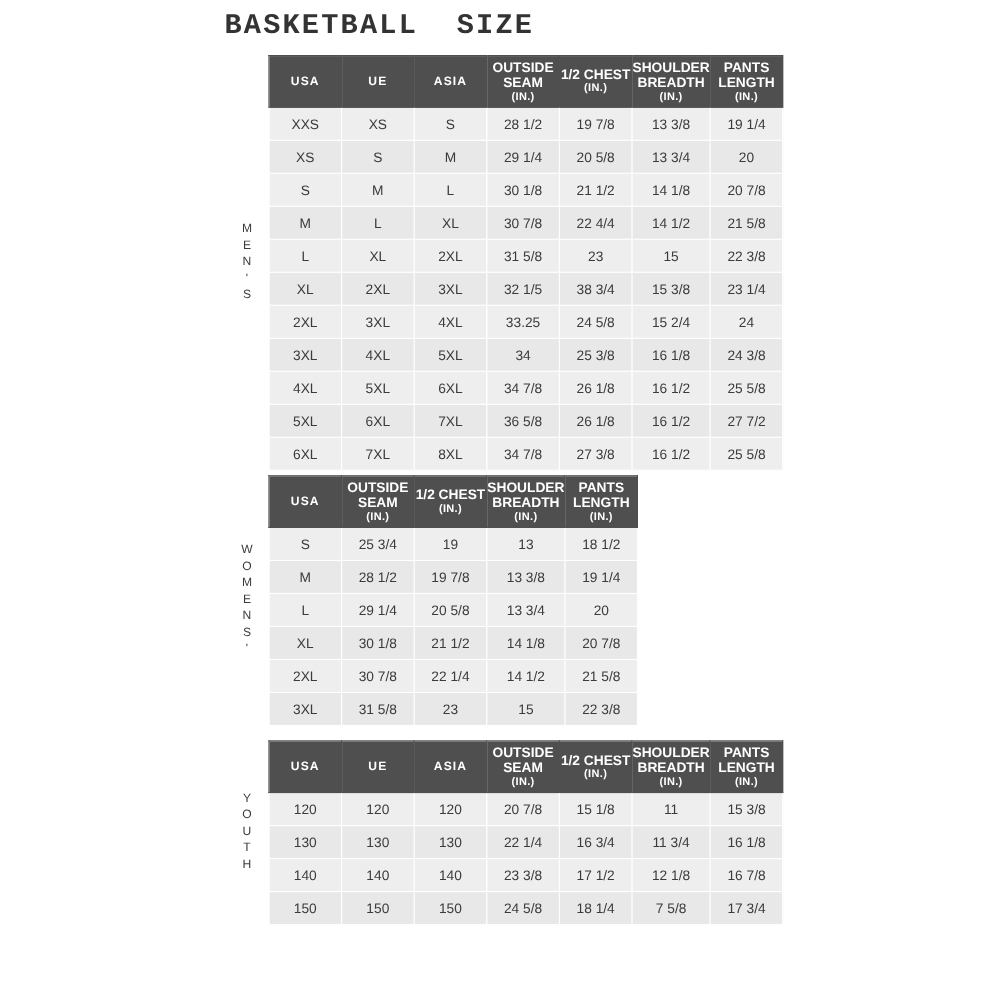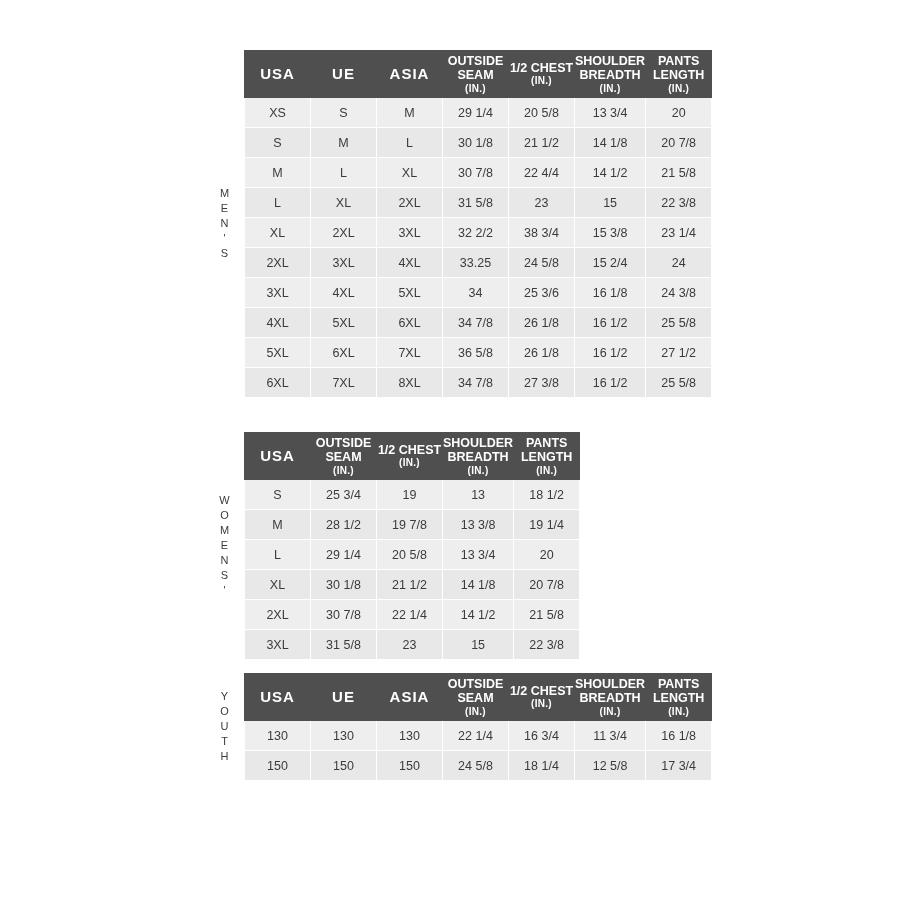--- a/index.html
+++ b/index.html
@@ -69,21 +69,21 @@
   thead th {
     background: #4f4f4f;
     color: #ffffff;
     font-size: 12.5px;
     font-weight: bold;
     height: 46px;
     line-height: 1.15;
     border: 1px solid #4f4f4f;
   }
   thead th.big {
-    font-size: 15px;
+    font-size: 11px;
     letter-spacing: 1px;
   }
   thead th .sub {
     display: block;
     font-size: 10px;
     font-weight: bold;
     letter-spacing: 0.3px;
   }
   tbody td {
     background: #eeeeee;
@@ -94,20 +94,21 @@
   }
   .mens-block { left: 204px; top: 50px; }
   .womens-block { left: 204px; top: 432px; }
   .youth-block { left: 204px; top: 673px; }
 </style>
 </head>
 <body>
 
 <div class="page">
 
+  <div class="title">BASKETBALL  SIZE</div>
 
   <div class="block mens-block">
     <div class="side-label">
       <span>MEN'S</span>
     </div>
     <table>
       <colgroup>
         <col style="width:66px">
           <col style="width:66px">
           <col style="width:66px">
@@ -122,20 +123,29 @@
           <th class="big"><span>UE</span></th>
           <th class="big"><span>ASIA</span></th>
           <th><span>OUTSIDE SEAM</span><span class="sub">(IN.)</span></th>
           <th><span>1/2 CHEST</span><span class="sub">(IN.)</span></th>
           <th><span>SHOULDER BREADTH</span><span class="sub">(IN.)</span></th>
           <th><span>PANTS LENGTH</span><span class="sub">(IN.)</span></th>
         </tr>
       </thead>
       <tbody>
           <tr>
+            <td>XXS</td>
+            <td>XS</td>
+            <td>S</td>
+            <td>28 1/2</td>
+            <td>19 7/8</td>
+            <td>13 3/8</td>
+            <td>19 1/4</td>
+          </tr>
+          <tr>
             <td>XS</td>
             <td>S</td>
             <td>M</td>
             <td>29 1/4</td>
             <td>20 5/8</td>
             <td>13 3/4</td>
             <td>20</td>
           </tr>
           <tr>
             <td>S</td>
@@ -161,60 +171,60 @@
             <td>2XL</td>
             <td>31 5/8</td>
             <td>23</td>
             <td>15</td>
             <td>22 3/8</td>
           </tr>
           <tr>
             <td>XL</td>
             <td>2XL</td>
             <td>3XL</td>
-            <td>32 2/2</td>
+            <td>32 1/5</td>
             <td>38 3/4</td>
             <td>15 3/8</td>
             <td>23 1/4</td>
           </tr>
           <tr>
             <td>2XL</td>
             <td>3XL</td>
             <td>4XL</td>
             <td>33.25</td>
             <td>24 5/8</td>
             <td>15 2/4</td>
             <td>24</td>
           </tr>
           <tr>
             <td>3XL</td>
             <td>4XL</td>
             <td>5XL</td>
             <td>34</td>
-            <td>25 3/6</td>
+            <td>25 3/8</td>
             <td>16 1/8</td>
             <td>24 3/8</td>
           </tr>
           <tr>
             <td>4XL</td>
             <td>5XL</td>
             <td>6XL</td>
             <td>34 7/8</td>
             <td>26 1/8</td>
             <td>16 1/2</td>
             <td>25 5/8</td>
           </tr>
           <tr>
             <td>5XL</td>
             <td>6XL</td>
             <td>7XL</td>
             <td>36 5/8</td>
             <td>26 1/8</td>
             <td>16 1/2</td>
-            <td>27 1/2</td>
+            <td>27 7/2</td>
           </tr>
           <tr>
             <td>6XL</td>
             <td>7XL</td>
             <td>8XL</td>
             <td>34 7/8</td>
             <td>27 3/8</td>
             <td>16 1/2</td>
             <td>25 5/8</td>
           </tr>
@@ -310,34 +320,52 @@
           <th class="big"><span>UE</span></th>
           <th class="big"><span>ASIA</span></th>
           <th><span>OUTSIDE SEAM</span><span class="sub">(IN.)</span></th>
           <th><span>1/2 CHEST</span><span class="sub">(IN.)</span></th>
           <th><span>SHOULDER BREADTH</span><span class="sub">(IN.)</span></th>
           <th><span>PANTS LENGTH</span><span class="sub">(IN.)</span></th>
         </tr>
       </thead>
       <tbody>
           <tr>
+            <td>120</td>
+            <td>120</td>
+            <td>120</td>
+            <td>20 7/8</td>
+            <td>15 1/8</td>
+            <td>11</td>
+            <td>15 3/8</td>
+          </tr>
+          <tr>
             <td>130</td>
             <td>130</td>
             <td>130</td>
             <td>22 1/4</td>
             <td>16 3/4</td>
             <td>11 3/4</td>
             <td>16 1/8</td>
           </tr>
           <tr>
+            <td>140</td>
+            <td>140</td>
+            <td>140</td>
+            <td>23 3/8</td>
+            <td>17 1/2</td>
+            <td>12 1/8</td>
+            <td>16 7/8</td>
+          </tr>
+          <tr>
             <td>150</td>
             <td>150</td>
             <td>150</td>
             <td>24 5/8</td>
             <td>18 1/4</td>
-            <td>12 5/8</td>
+            <td>7 5/8</td>
             <td>17 3/4</td>
           </tr>
         </tbody>
     </table>
   </div>
 
 </div>
 
 </body></html>

